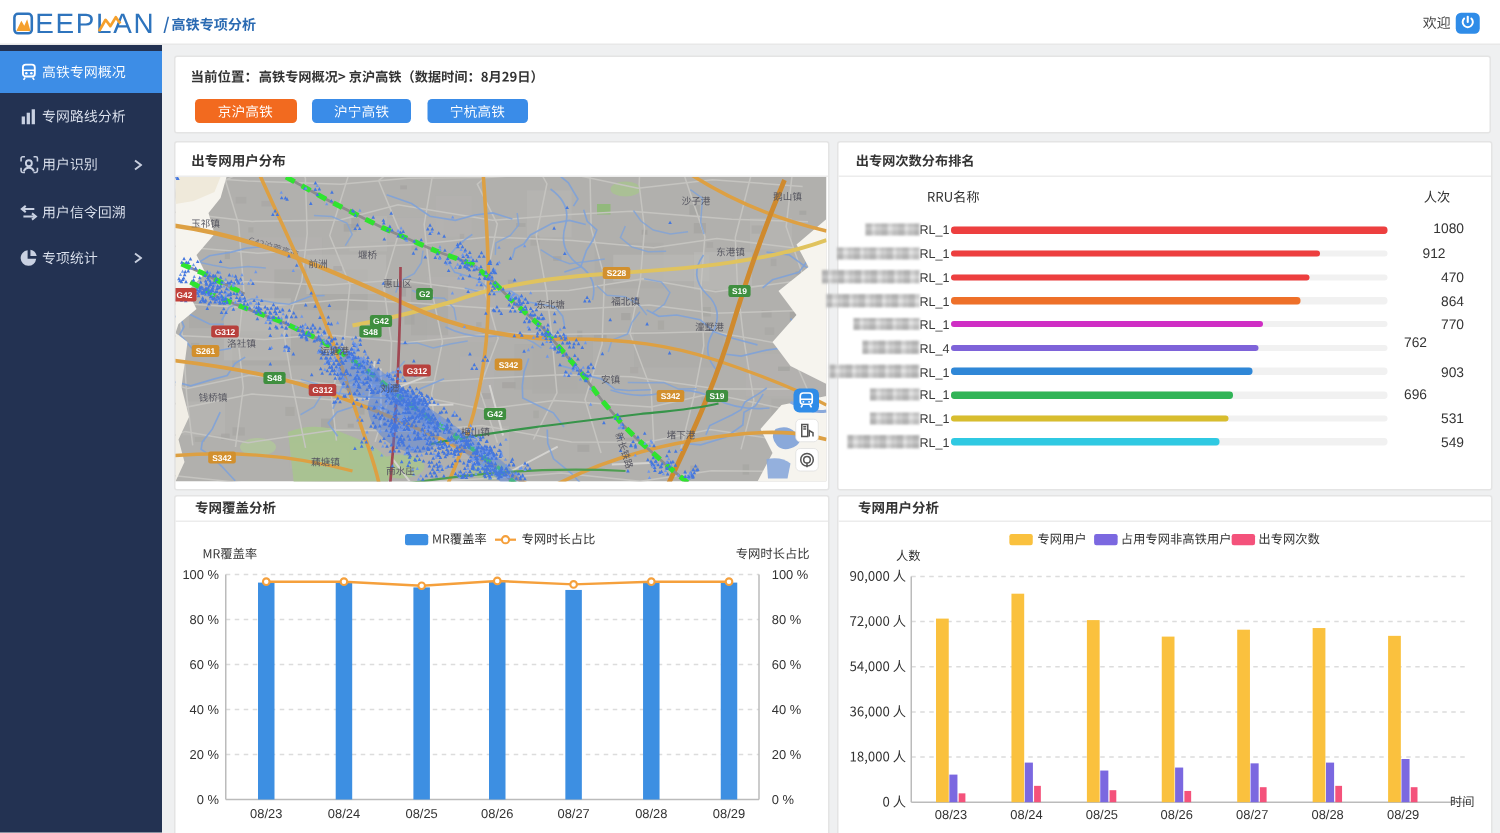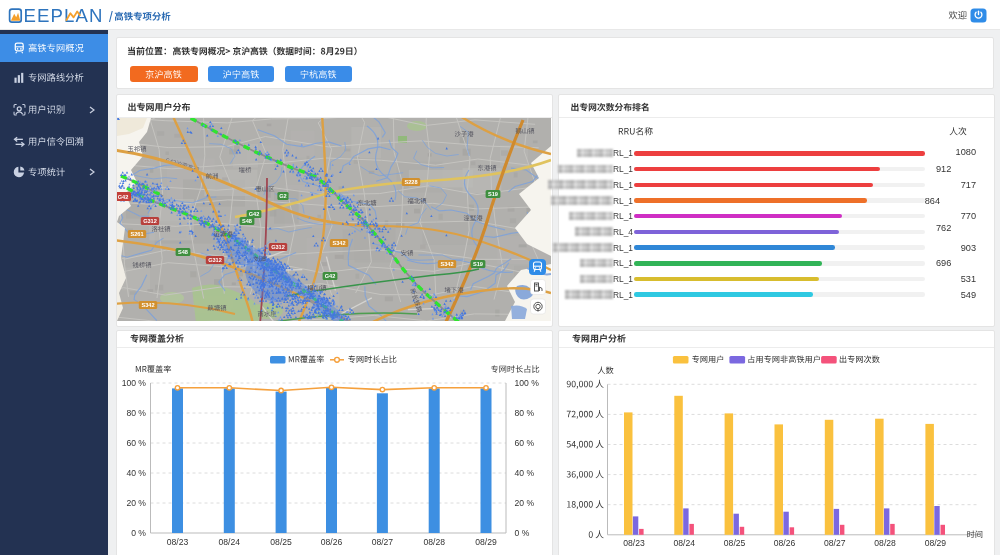--- a/index.html
+++ b/index.html
@@ -1827,31 +1827,31 @@
 <div class="abs" style="left:559px;top:117px;width:435px;height:1px;background:#ececec"></div>
 <div class="abs" style="left:613px;top:148.4px;width:17px;height:10px;font-size:8.4px;color:#3a3a3a;font-family:'Liberation Sans'">RL_1</div>
 <div class="abs" style="left:577px;top:148.9px;width:36px;height:8.5px;background:repeating-linear-gradient(90deg,rgba(90,90,90,0.28) 0 4px,rgba(120,120,120,0.07) 4px 7px,rgba(90,90,90,0.18) 7px 11px),repeating-linear-gradient(0deg,rgba(100,100,100,0.12) 0 3px,rgba(255,255,255,0.25) 3px 6px),#e3e3e3;filter:blur(0.8px)"></div>
 <div class="abs" style="left:634px;top:151.1px;width:291px;height:4.6px;border-radius:2.3px;background:#f1f1f1"></div>
 <div class="abs" style="left:634px;top:151.1px;width:291px;height:4.6px;border-radius:2.3px;background:#ed3f3f"></div>
 <div class="abs" style="left:936px;top:147px;width:40px;height:10px;text-align:right;font-size:9.2px;color:#333">1080</div>
 <div class="abs" style="left:613px;top:164.1px;width:17px;height:10px;font-size:8.4px;color:#3a3a3a;font-family:'Liberation Sans'">RL_1</div>
 <div class="abs" style="left:558px;top:164.6px;width:55px;height:8.5px;background:repeating-linear-gradient(90deg,rgba(90,90,90,0.28) 0 4px,rgba(120,120,120,0.07) 4px 7px,rgba(90,90,90,0.18) 7px 11px),repeating-linear-gradient(0deg,rgba(100,100,100,0.12) 0 3px,rgba(255,255,255,0.25) 3px 6px),#e3e3e3;filter:blur(0.8px)"></div>
 <div class="abs" style="left:634px;top:166.8px;width:291px;height:4.6px;border-radius:2.3px;background:#f1f1f1"></div>
 <div class="abs" style="left:634px;top:166.8px;width:245.7px;height:4.6px;border-radius:2.3px;background:#ed3f3f"></div>
-<div class="abs" style="left:936px;top:164.1px;width:40px;height:10px;text-align:left;font-size:9.2px;color:#333">912</div>
+<div class="abs" style="left:936px;top:164.1px;width:40px;height:10px;text-align:center;font-size:9.2px;color:#333">912</div>
 <div class="abs" style="left:613px;top:179.8px;width:17px;height:10px;font-size:8.4px;color:#3a3a3a;font-family:'Liberation Sans'">RL_1</div>
 <div class="abs" style="left:548px;top:180.3px;width:65px;height:8.5px;background:repeating-linear-gradient(90deg,rgba(90,90,90,0.28) 0 4px,rgba(120,120,120,0.07) 4px 7px,rgba(90,90,90,0.18) 7px 11px),repeating-linear-gradient(0deg,rgba(100,100,100,0.12) 0 3px,rgba(255,255,255,0.25) 3px 6px),#e3e3e3;filter:blur(0.8px)"></div>
 <div class="abs" style="left:634px;top:182.5px;width:291px;height:4.6px;border-radius:2.3px;background:#f1f1f1"></div>
 <div class="abs" style="left:634px;top:182.5px;width:239.3px;height:4.6px;border-radius:2.3px;background:#ed3f3f"></div>
-<div class="abs" style="left:936px;top:179.8px;width:40px;height:10px;text-align:right;font-size:9.2px;color:#333">717</div>
+<div class="abs" style="left:936px;top:179.8px;width:40px;height:10px;text-align:right;font-size:9.2px;color:#333">470</div>
 <div class="abs" style="left:613px;top:195.5px;width:17px;height:10px;font-size:8.4px;color:#3a3a3a;font-family:'Liberation Sans'">RL_1</div>
 <div class="abs" style="left:551px;top:196px;width:62px;height:8.5px;background:repeating-linear-gradient(90deg,rgba(90,90,90,0.28) 0 4px,rgba(120,120,120,0.07) 4px 7px,rgba(90,90,90,0.18) 7px 11px),repeating-linear-gradient(0deg,rgba(100,100,100,0.12) 0 3px,rgba(255,255,255,0.25) 3px 6px),#e3e3e3;filter:blur(0.8px)"></div>
 <div class="abs" style="left:634px;top:198.2px;width:291px;height:4.6px;border-radius:2.3px;background:#f1f1f1"></div>
 <div class="abs" style="left:634px;top:198.2px;width:232.8px;height:4.6px;border-radius:2.3px;background:#ee7029"></div>
-<div class="abs" style="left:900px;top:195.5px;width:40px;height:10px;text-align:right;font-size:9.2px;color:#333">864</div>
+<div class="abs" style="left:936px;top:195.5px;width:40px;height:10px;text-align:right;font-size:9.2px;color:#333">864</div>
 <div class="abs" style="left:613px;top:211.2px;width:17px;height:10px;font-size:8.4px;color:#3a3a3a;font-family:'Liberation Sans'">RL_1</div>
 <div class="abs" style="left:569px;top:211.7px;width:44px;height:8.5px;background:repeating-linear-gradient(90deg,rgba(90,90,90,0.28) 0 4px,rgba(120,120,120,0.07) 4px 7px,rgba(90,90,90,0.18) 7px 11px),repeating-linear-gradient(0deg,rgba(100,100,100,0.12) 0 3px,rgba(255,255,255,0.25) 3px 6px),#e3e3e3;filter:blur(0.8px)"></div>
 <div class="abs" style="left:634px;top:213.9px;width:291px;height:4.6px;border-radius:2.3px;background:#f1f1f1"></div>
 <div class="abs" style="left:634px;top:213.9px;width:207.5px;height:4.6px;border-radius:2.3px;background:#cf2ec4"></div>
 <div class="abs" style="left:936px;top:211.2px;width:40px;height:10px;text-align:right;font-size:9.2px;color:#333">770</div>
 <div class="abs" style="left:613px;top:226.9px;width:17px;height:10px;font-size:8.4px;color:#3a3a3a;font-family:'Liberation Sans'">RL_4</div>
 <div class="abs" style="left:575px;top:227.4px;width:38px;height:8.5px;background:repeating-linear-gradient(90deg,rgba(90,90,90,0.28) 0 4px,rgba(120,120,120,0.07) 4px 7px,rgba(90,90,90,0.18) 7px 11px),repeating-linear-gradient(0deg,rgba(100,100,100,0.12) 0 3px,rgba(255,255,255,0.25) 3px 6px),#e3e3e3;filter:blur(0.8px)"></div>
 <div class="abs" style="left:634px;top:229.6px;width:291px;height:4.6px;border-radius:2.3px;background:#f1f1f1"></div>
 <div class="abs" style="left:634px;top:229.6px;width:205.3px;height:4.6px;border-radius:2.3px;background:#7e63d9"></div>
 <div class="abs" style="left:936px;top:223px;width:40px;height:10px;text-align:left;font-size:9.2px;color:#333">762</div>

